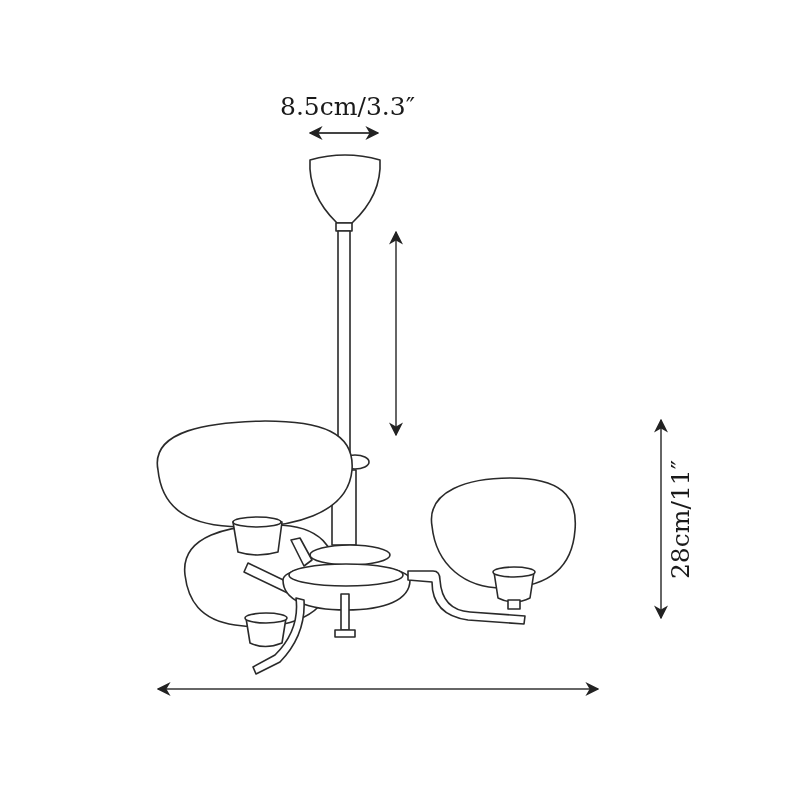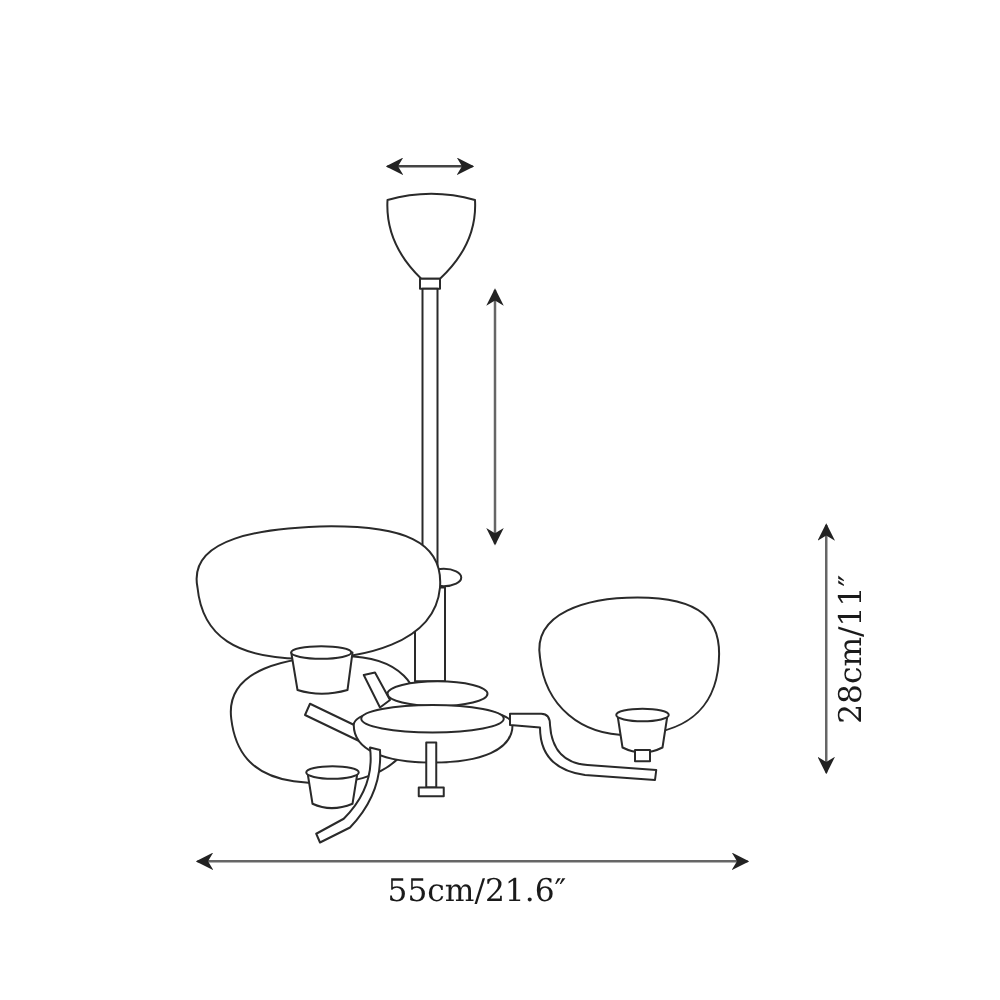--- a/index.html
+++ b/index.html
@@ -73,15 +73,15 @@
       <ellipse cx="514" cy="572" rx="21" ry="5"></ellipse>
       <rect x="508" y="600" width="12" height="9"></rect>
 
       <path d="M296,598 Q300,630 275,655 L253,667 L256,674 L280,662 Q306,635 304,600 Z"></path>
 
       <path d="M246,618 Q265,610 286,618 L282,643 Q265,650 250,643 Z"></path>
       <ellipse cx="266" cy="618" rx="21" ry="5"></ellipse>
     </g>
   </svg>
 
+  <div class="label lbl-top">8.5cm/3.3″</div>
   <div class="label lbl-height">28cm/11″</div>
-  <div class="label lbl-width">55cm/21.6″</div>
 </div>
 
 </body></html>

